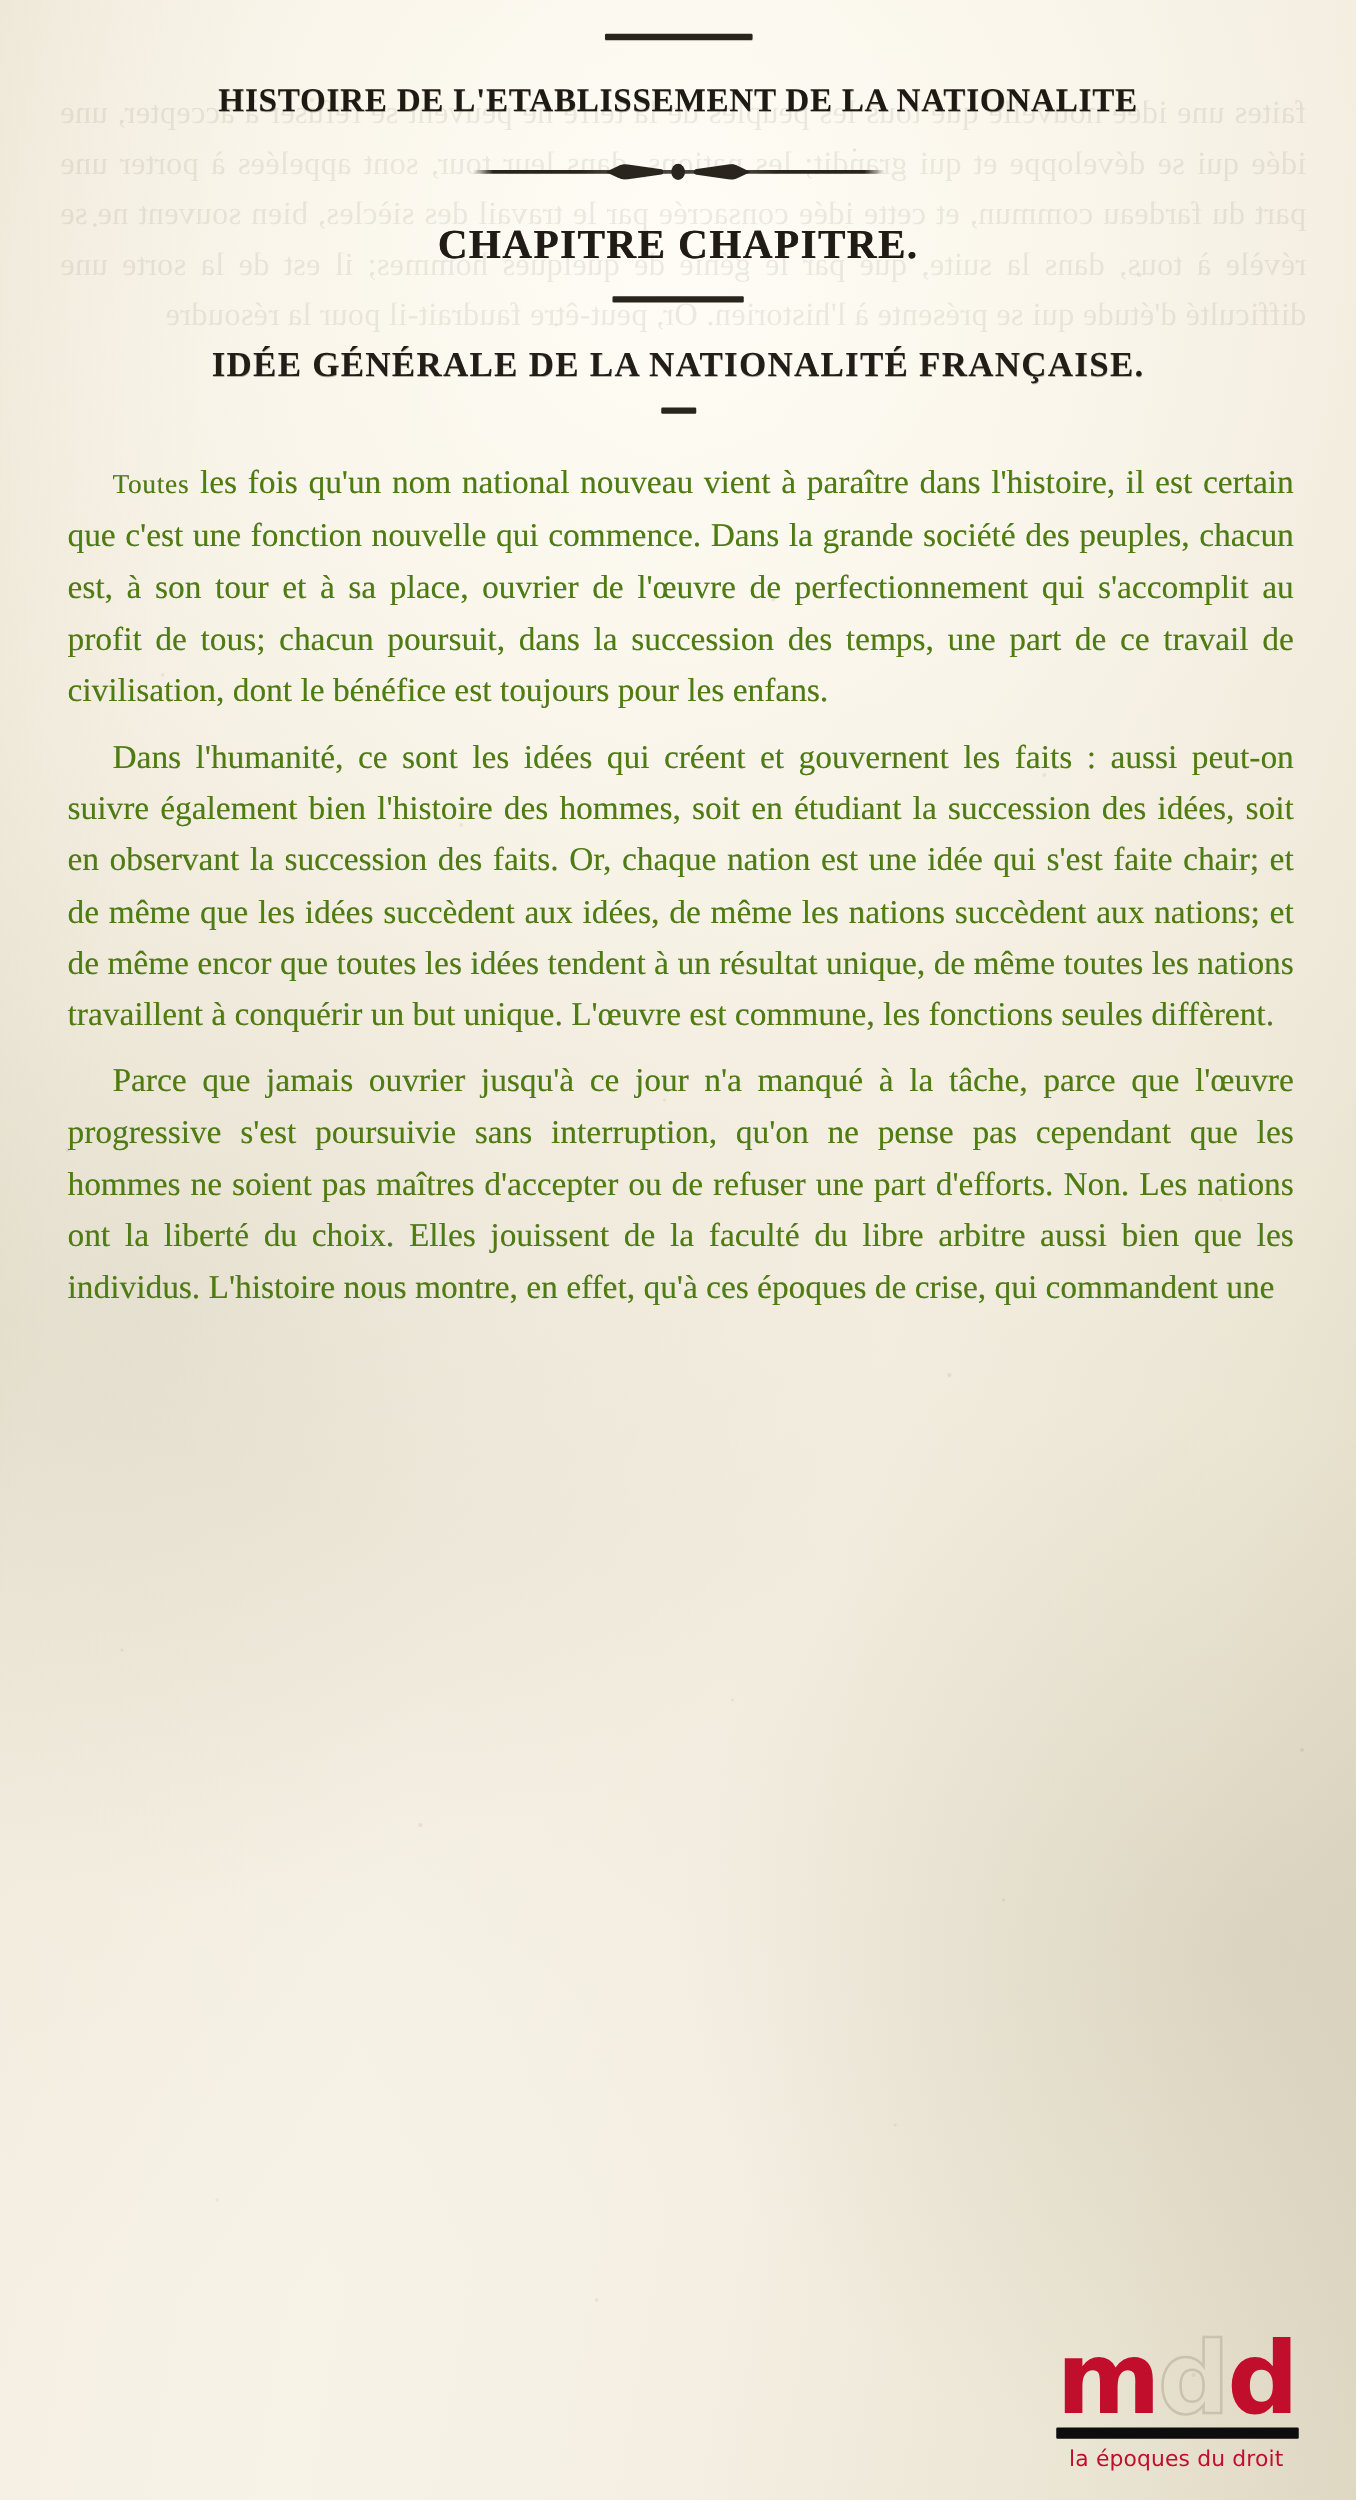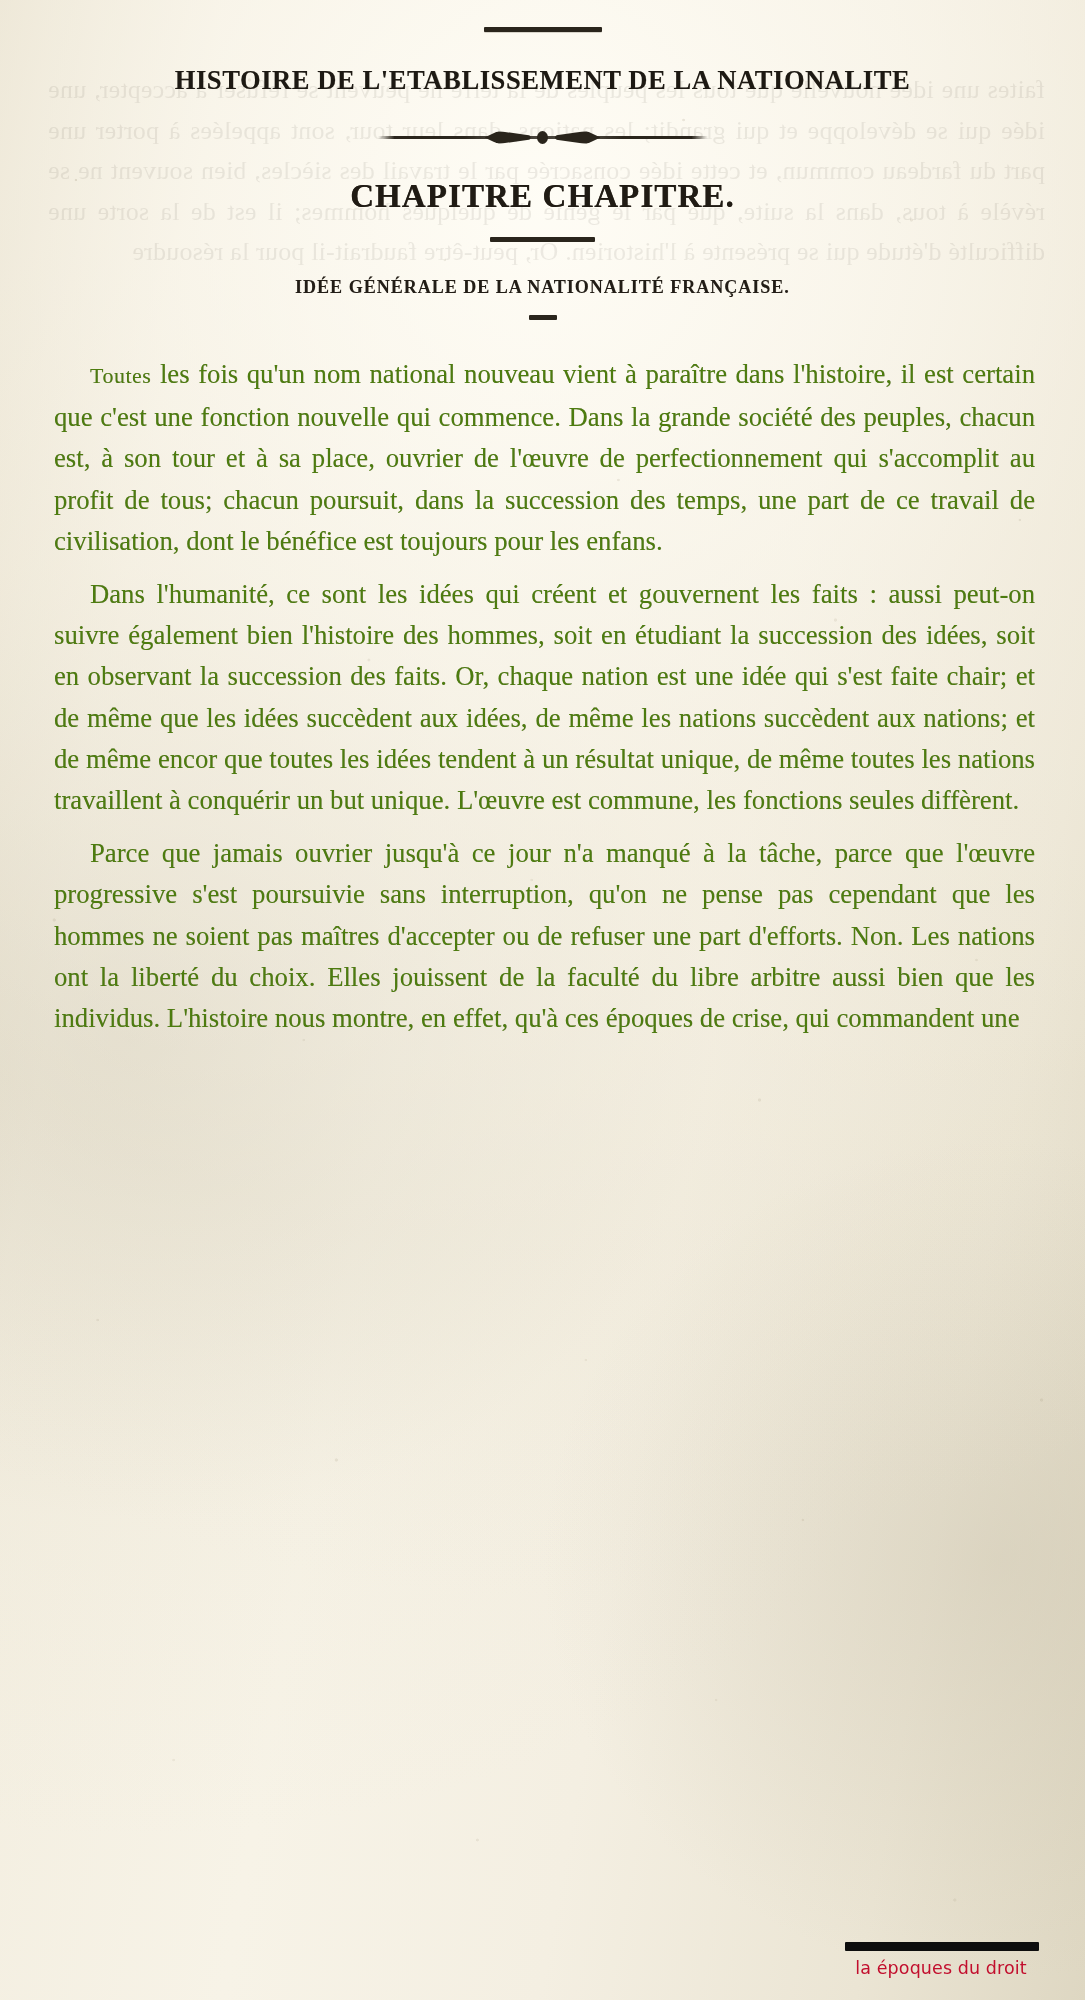--- a/index.html
+++ b/index.html
@@ -164,21 +164,21 @@
   .chapter-title {
     margin: 31px 0 0;
     font-size: 33px;
     letter-spacing: 1.1px;
     color: #201b14;
     text-shadow: 0 0 .5px rgba(34,29,22,.75), .35px .25px .45px rgba(60,52,40,.35);
   }
 
   .section-title {
     margin: 35px 0 16px;
-    font-size: 18px;
+    font-size: 28px;
     font-weight: 700;
     letter-spacing: 1.0px;
     color: #221d16;
     text-shadow: .25px .2px .35px rgba(60,52,40,.35);
   }
 
   .body {
     margin-top: 34px;
     padding: 0 10px 0 14px;
     font-size: 26.6px;
@@ -269,15 +269,16 @@
 
   <div class="body">
     <p><span class="sc">Toutes</span><span> les fois qu'un nom national nouveau vient à paraître dans l'histoire, il est certain que c'est une fonction nouvelle qui commence. Dans la grande société des peuples, chacun est, à son tour et à sa place, ouvrier de l'œuvre de perfectionnement qui s'accomplit au profit de tous; chacun poursuit, dans la succession des temps, une part de ce travail de civilisation, dont le bénéfice est toujours pour les enfans.</span></p>
     <p><span>Dans l'humanité, ce sont les idées qui créent et gouvernent les faits : aussi peut-on suivre également bien l'histoire des hommes, soit en étudiant la succession des idées, soit en observant la succession des faits. Or, chaque nation est une idée qui s'est faite chair; et de même que les idées succèdent aux idées, de même les nations succèdent aux nations; et de même encor que toutes les idées tendent à un résultat unique, de même toutes les nations travaillent à conquérir un but unique. L'œuvre est commune, les fonctions seules diffèrent.</span></p>
     <p><span>Parce que jamais ouvrier jusqu'à ce jour n'a manqué à la tâche, parce que l'œuvre progressive s'est poursuivie sans interruption, qu'on ne pense pas cependant que les hommes ne soient pas maîtres d'accepter ou de refuser une part d'efforts. Non. Les nations ont la liberté du choix. Elles jouissent de la faculté du libre arbitre aussi bien que les individus. L'histoire nous montre, en effet, qu'à ces époques de crise, qui commandent une</span></p>
   </div>
 
 </div>
 
 <div id="logo">
+  <span class="mark"><span>m</span><span class="hollow">d</span><span>d</span></span>
   <div class="bar"></div>
   <div class="tagline">la époques du droit</div>
 </div>
 
 </body></html>

